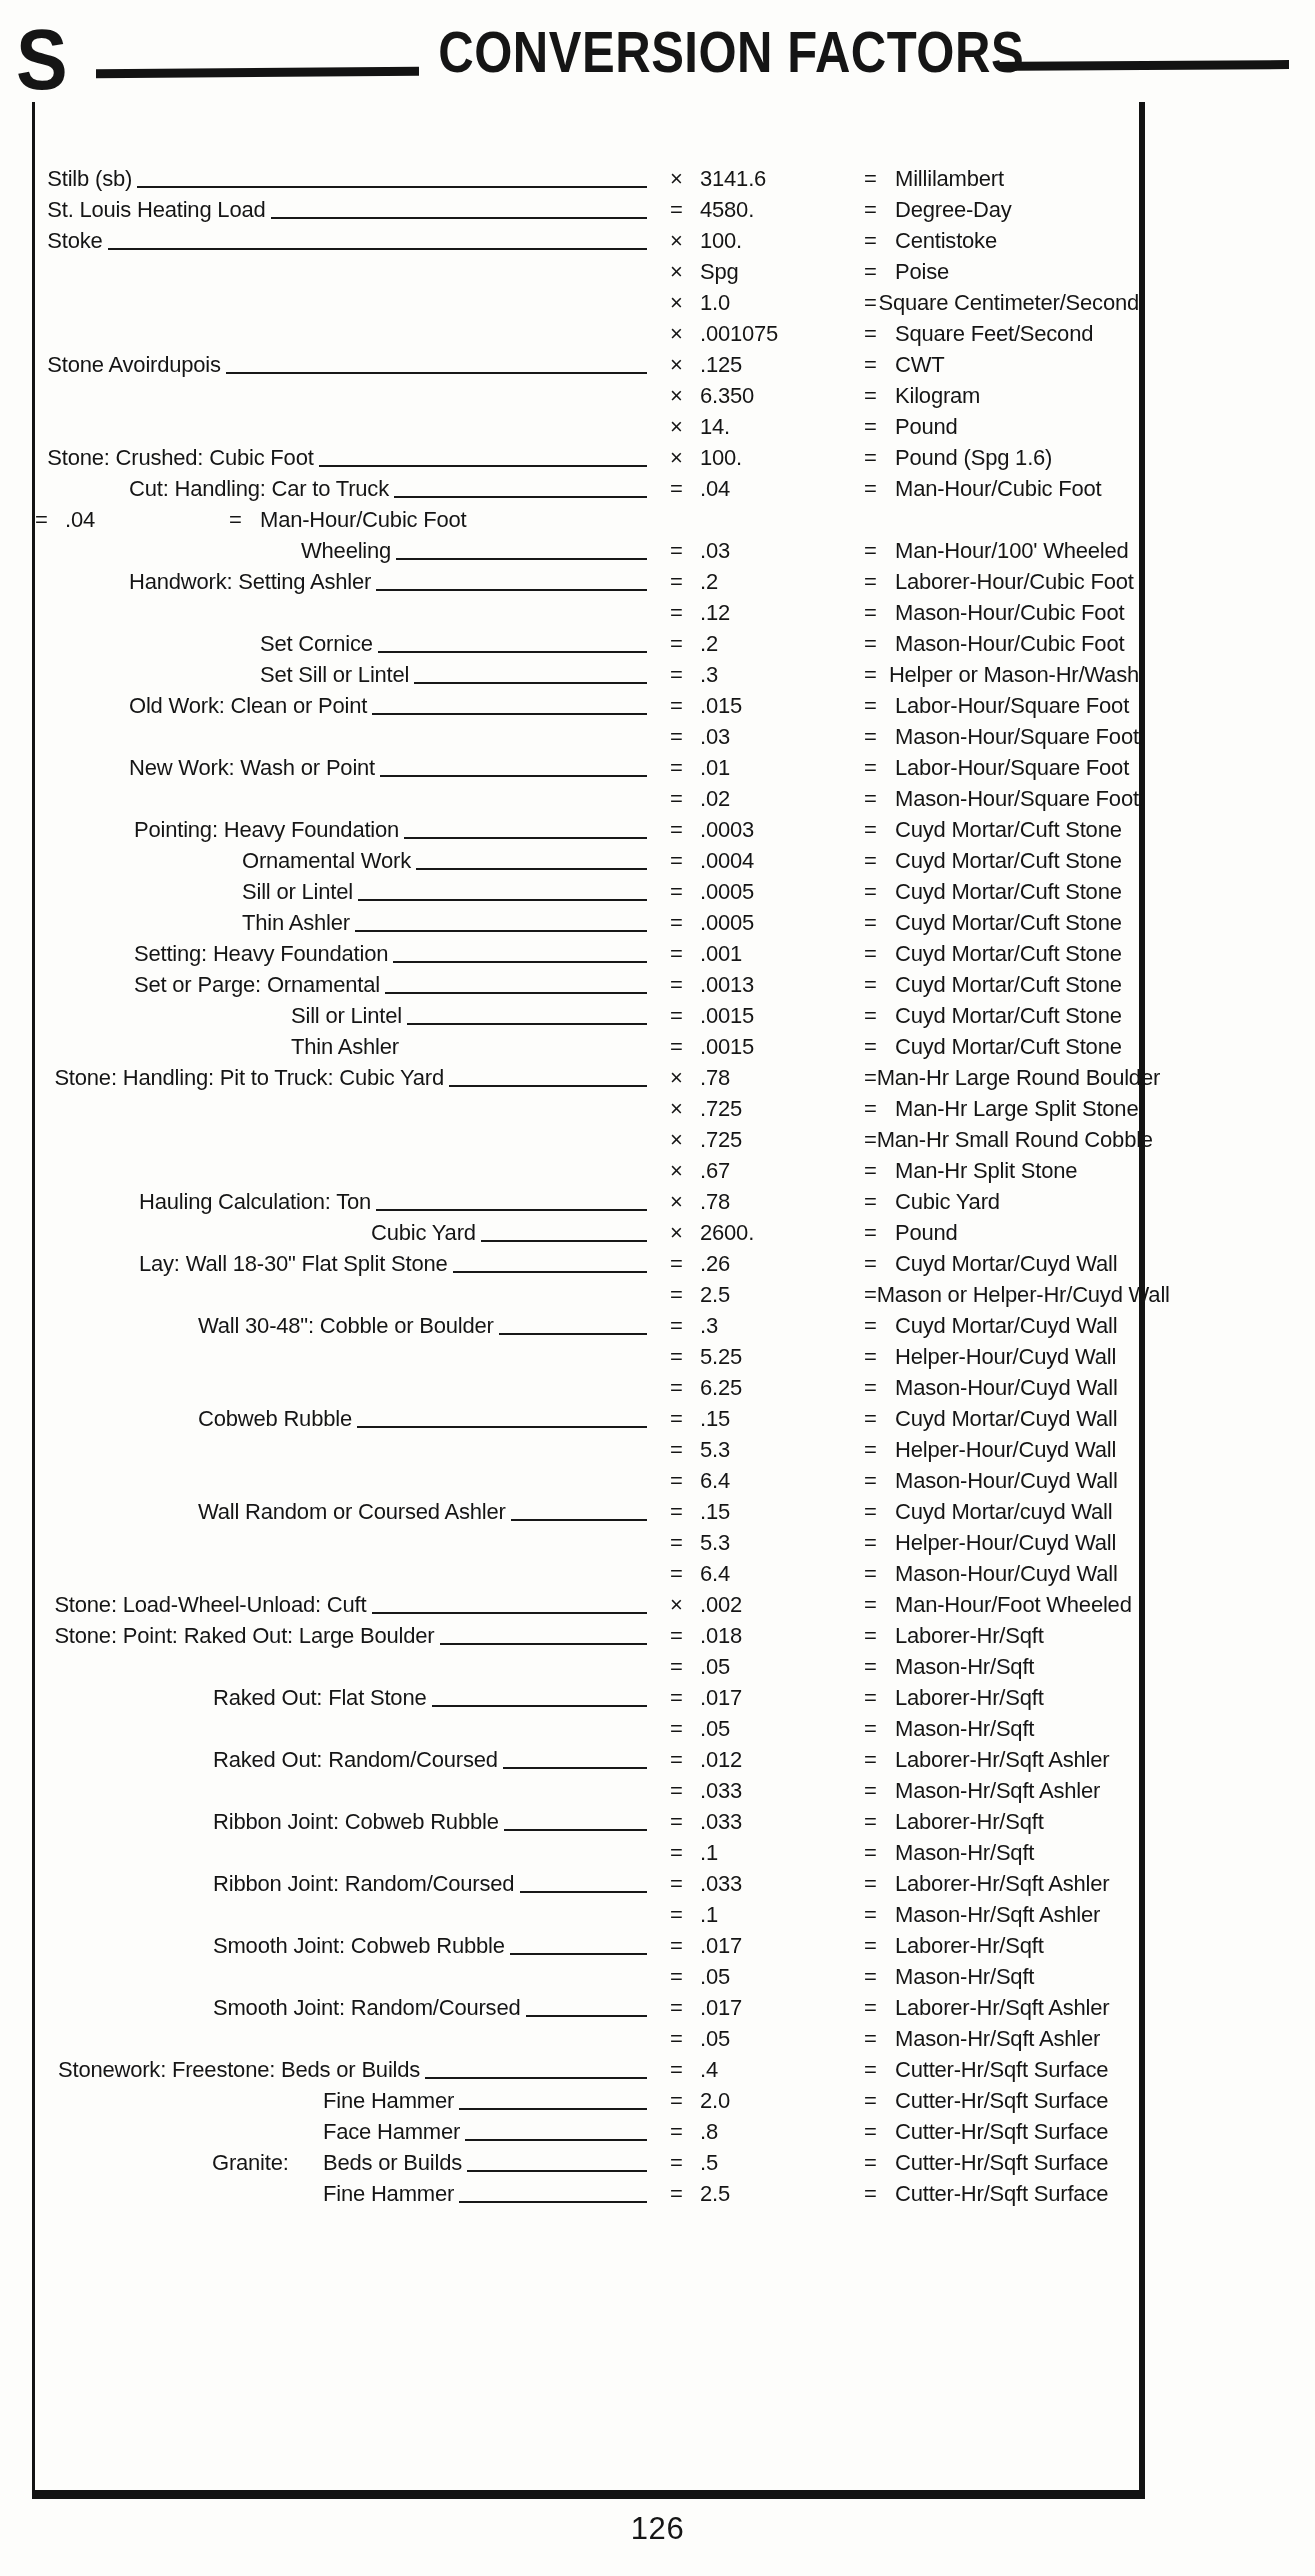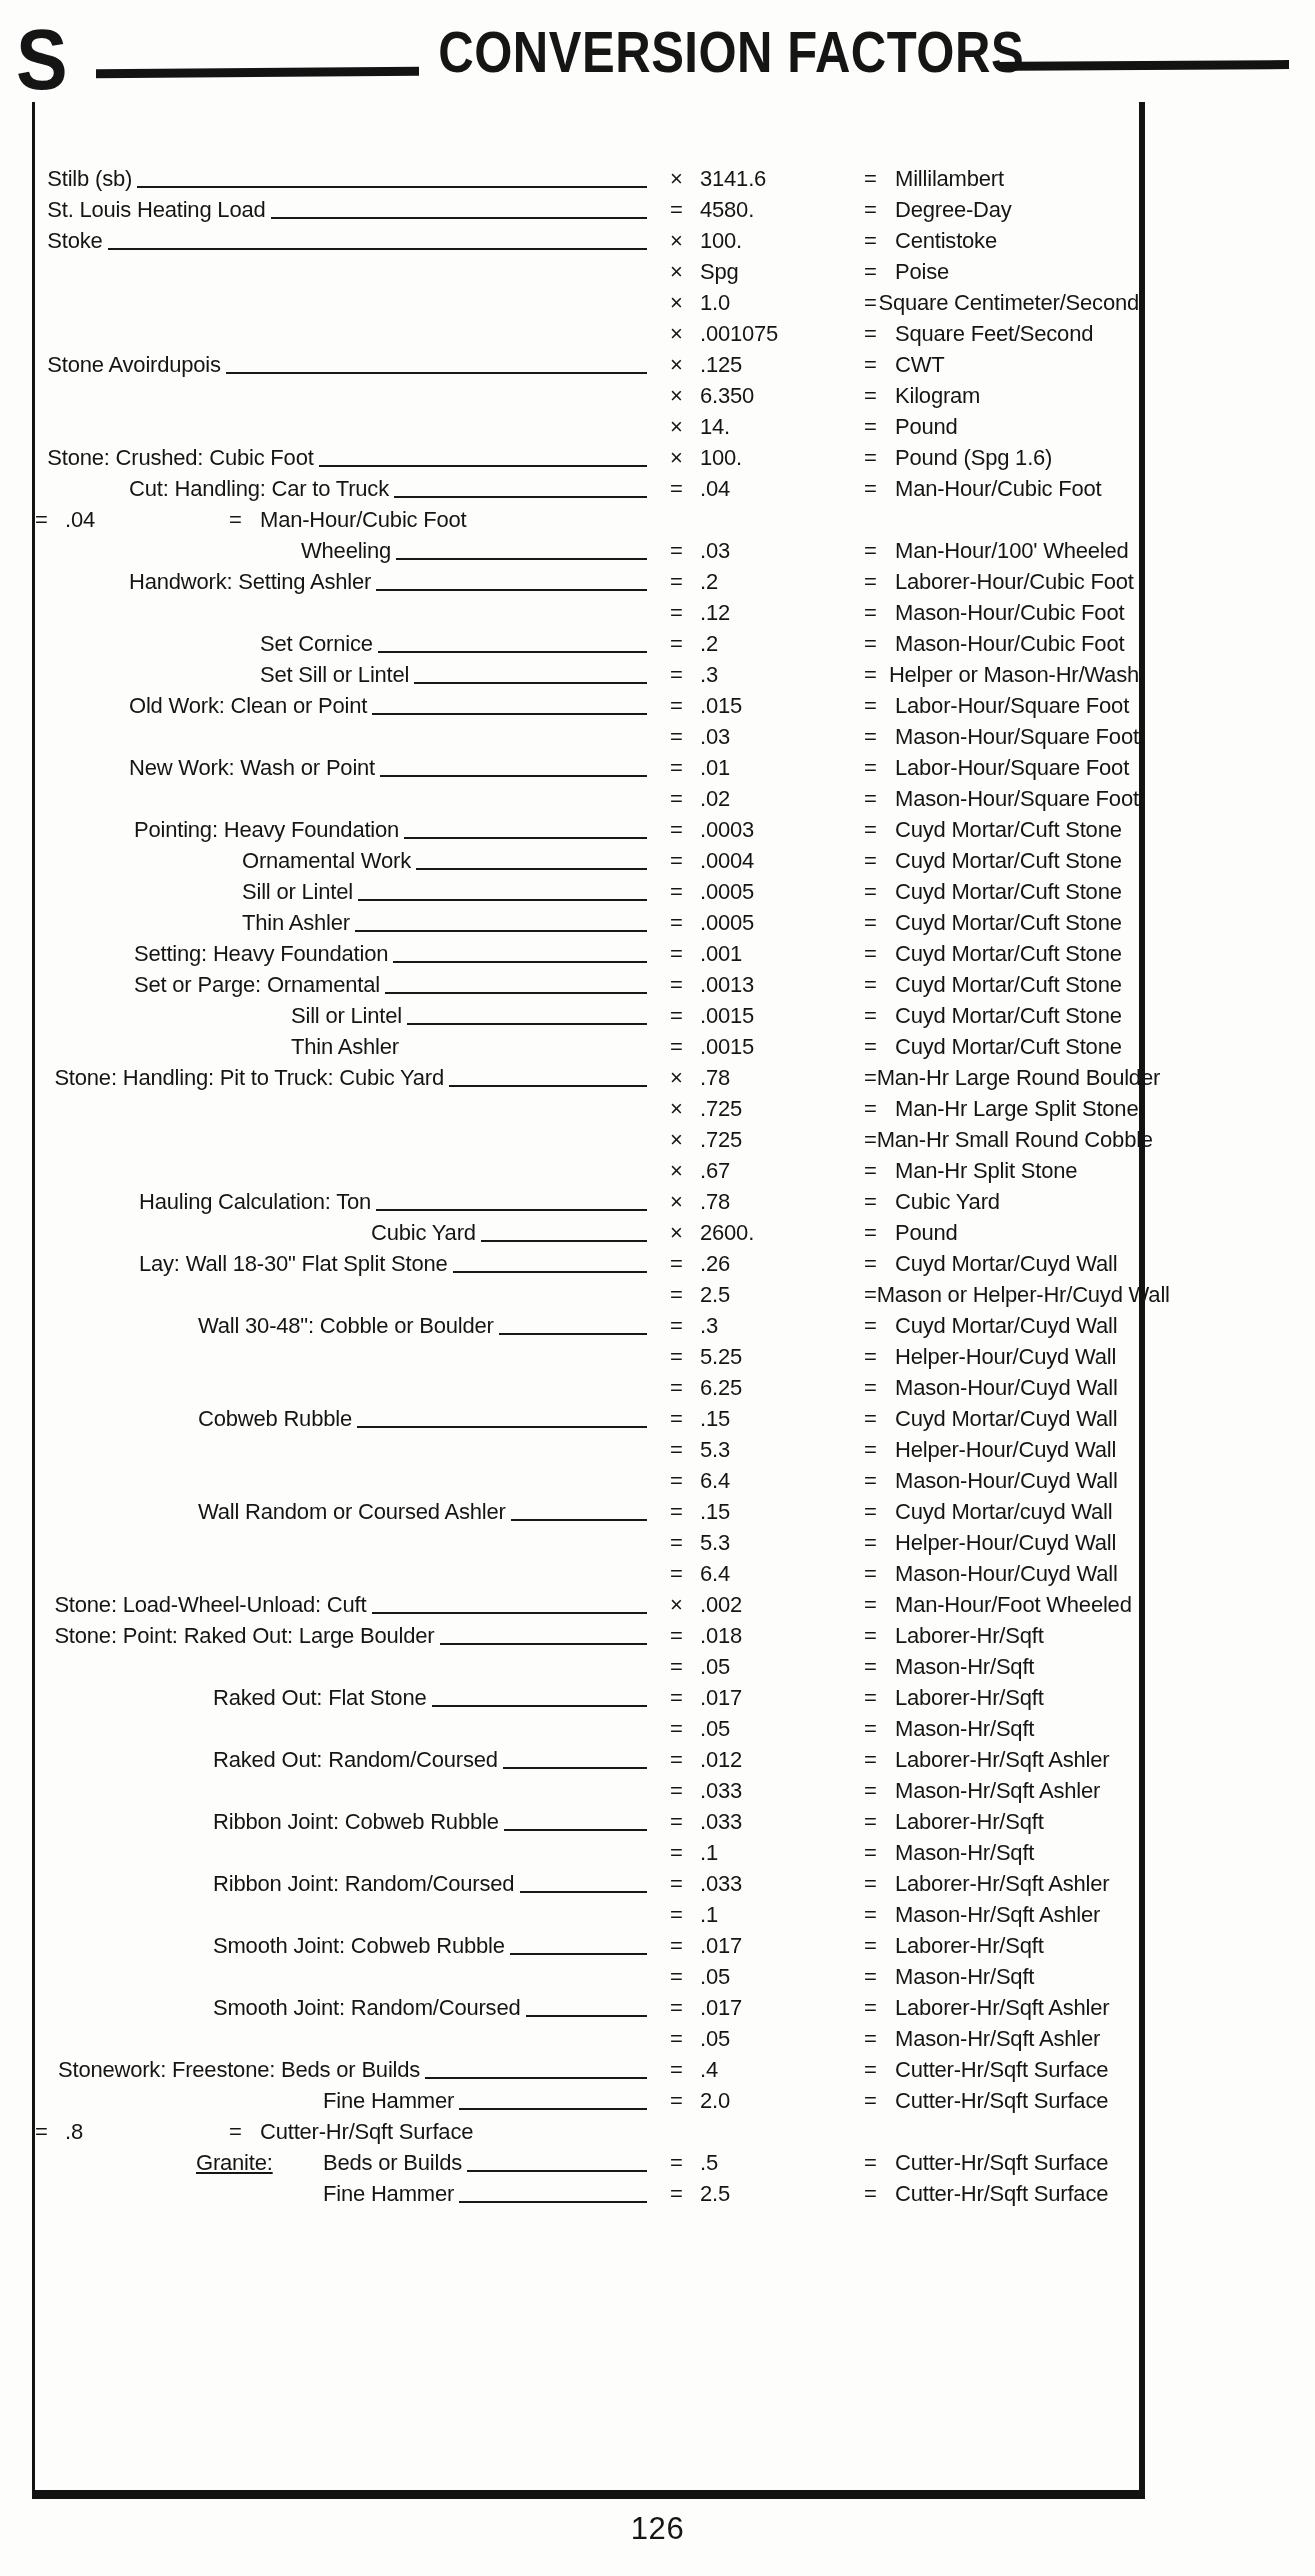--- a/index.html
+++ b/index.html
@@ -842,32 +842,36 @@
           <div class="factor">
             <span class="op">=</span>
             <span class="val">2.0</span>
           </div>
           <div class="unit">
             <span class="eq">=</span>
             <span class="unit-text">Cutter-Hr/Sqft Surface</span>
           </div>
         </div>
         <div class="row">
+          <div class="left">
+            <span class="label" style="margin-left: 288px;">Face Hammer</span>
+            <span class="leader"></span>
+          </div>
           <div class="factor">
             <span class="op">=</span>
             <span class="val">.8</span>
           </div>
           <div class="unit">
             <span class="eq">=</span>
             <span class="unit-text">Cutter-Hr/Sqft Surface</span>
           </div>
         </div>
         <div class="row">
           <div class="left">
-            <span class="prefix" style="left: 161px; text-decoration: underline;">Granite:</span>
+            <span class="prefix" style="left: 177px;">Granite:</span>
             <span class="label" style="margin-left: 288px;">Beds or Builds</span>
             <span class="leader"></span>
           </div>
           <div class="factor">
             <span class="op">=</span>
             <span class="val">.5</span>
           </div>
           <div class="unit">
             <span class="eq">=</span>
             <span class="unit-text">Cutter-Hr/Sqft Surface</span>

